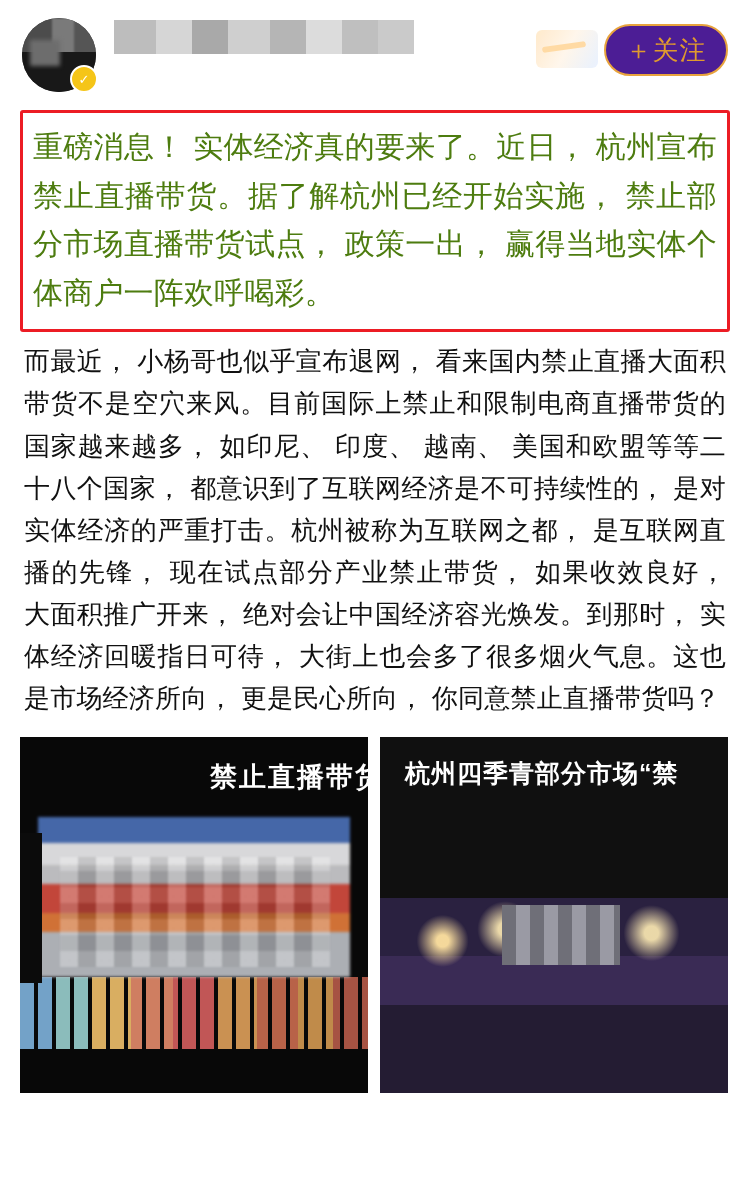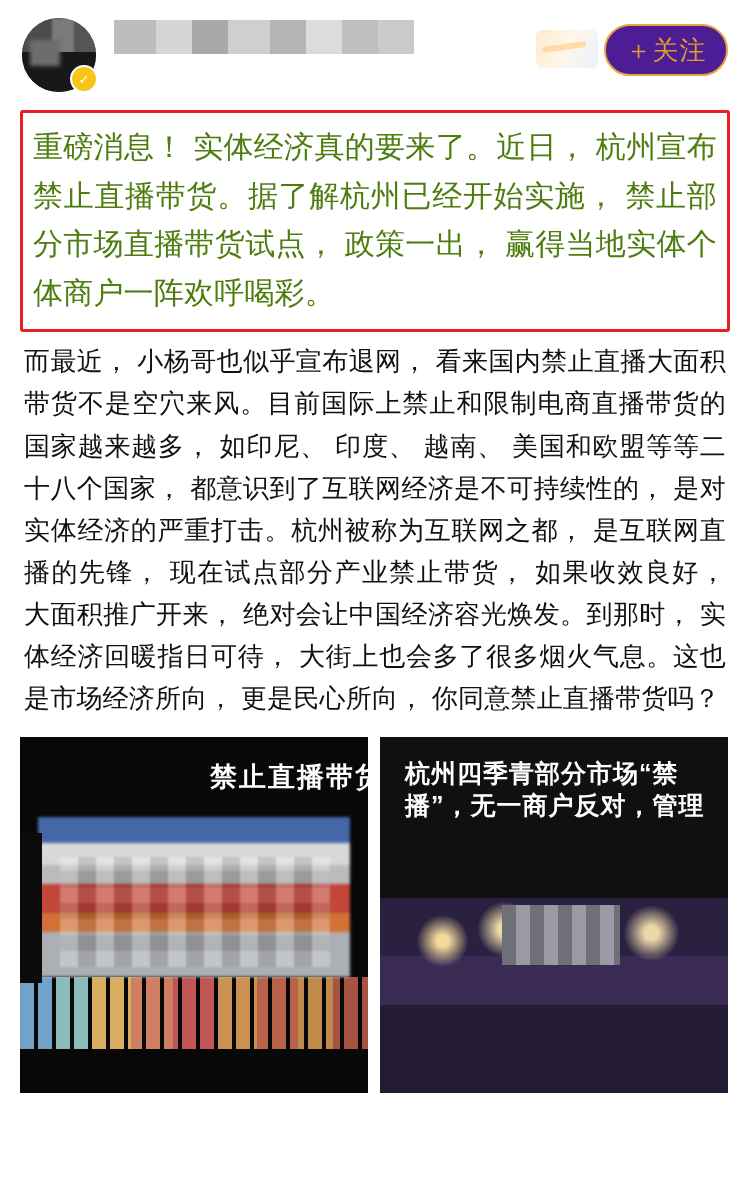--- a/index.html
+++ b/index.html
@@ -355,21 +355,20 @@
       <div class="left-mosaic"></div>
       <div class="left-mosaic2"></div>
       <div class="left-bar"></div>
       <div class="skyline"></div>
 
     </div>
 
     <div class="img-card right-img">
       <div class="banner">
         <div class="banner-line">杭州四季青部分市场“禁</div>
-        <div class="banner-line">播”，无一商户反对，管理</div>
       </div>
       <div class="right-photo">
         
       </div>
       <div class="right-mosaic"></div>
 
     </div>
 
   </div>
 

